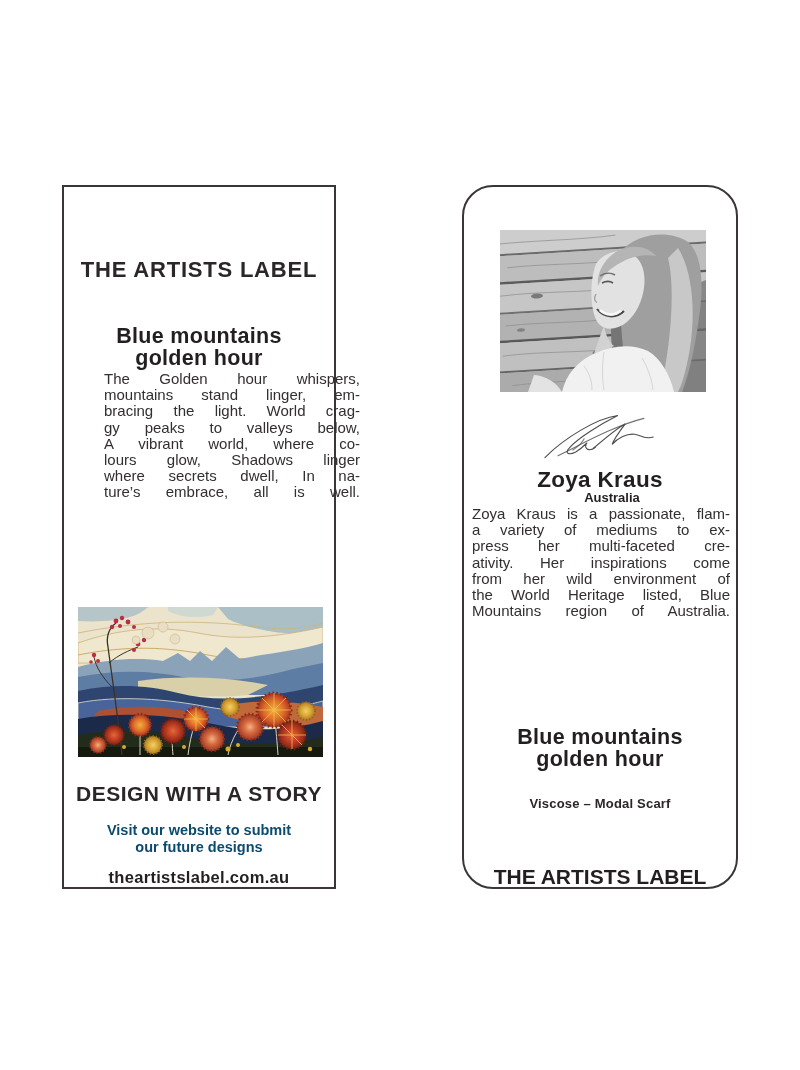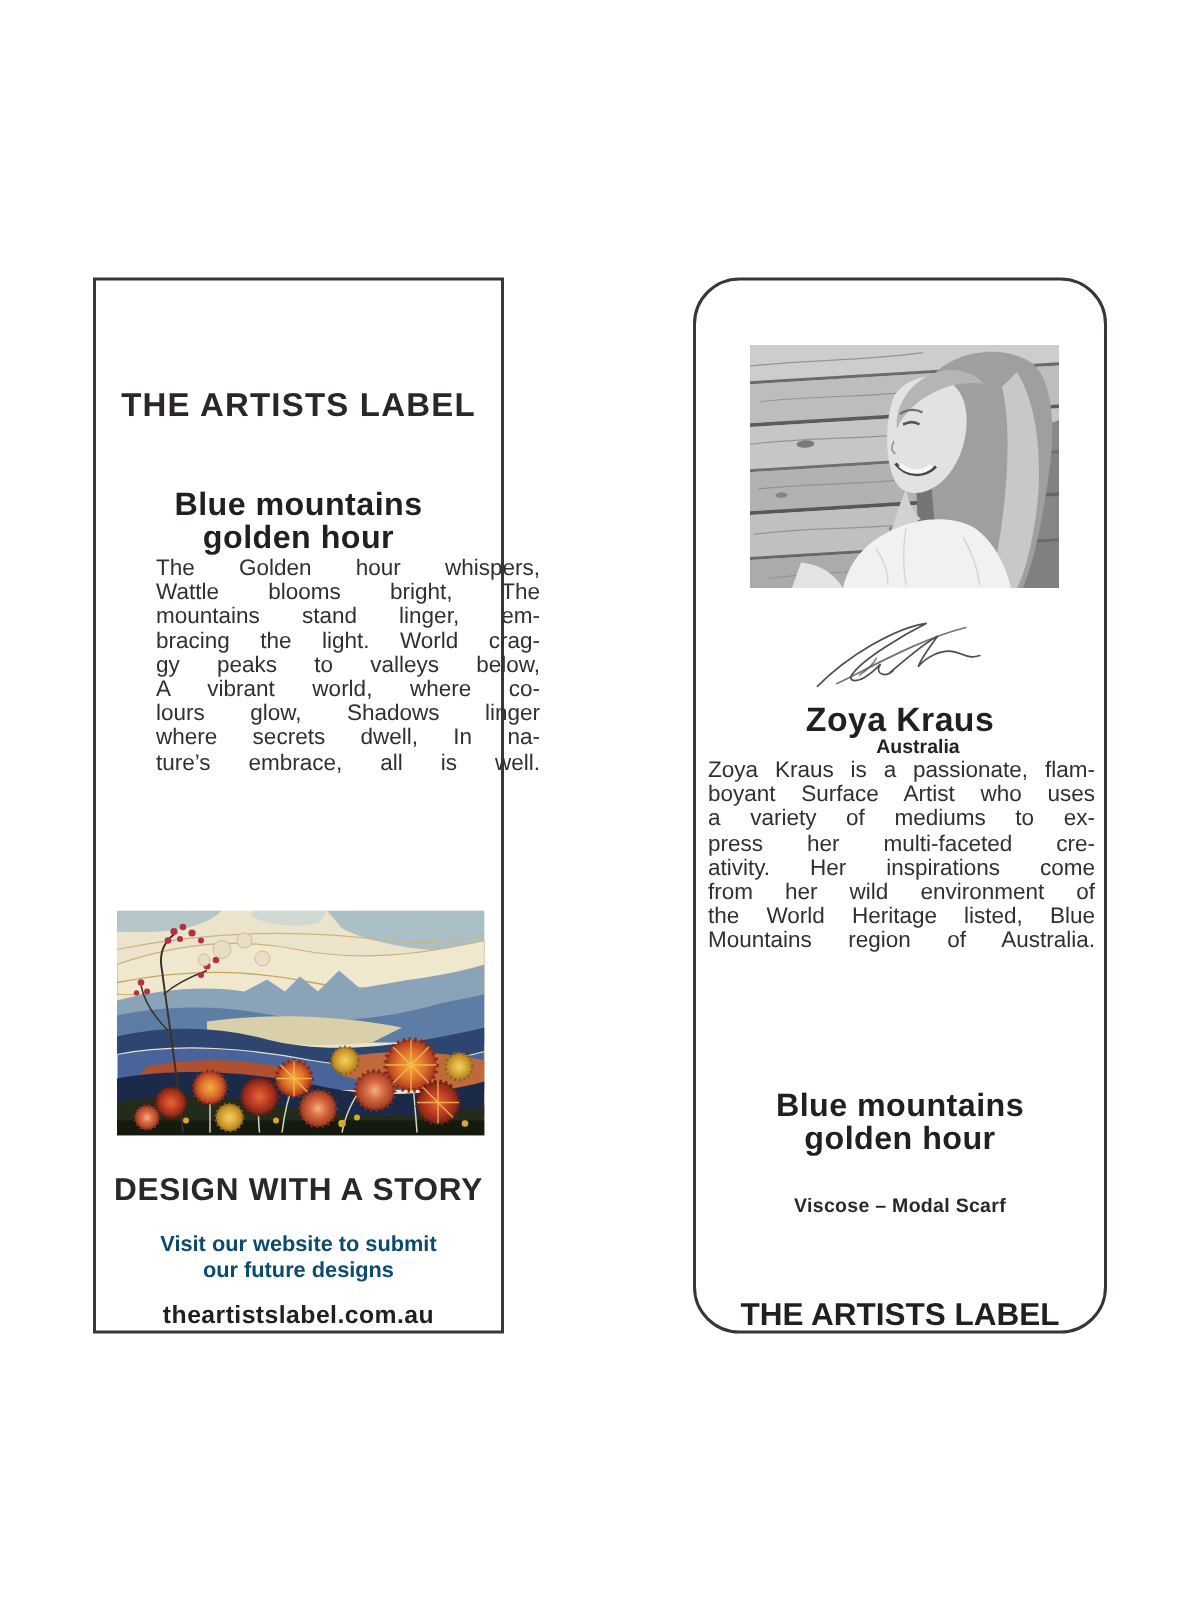--- a/index.html
+++ b/index.html
@@ -41,21 +41,20 @@
 
   <div class="abs center brand-header" style="top:70px">THE ARTISTS LABEL</div>
 
   <div class="abs center product-title" style="top:138px">
     <div>Blue mountains</div>
     <div>golden hour</div>
   </div>
 
   <div class="justified-block" style="top:184px;left:8px;width:256px;margin-left:32px;">
       <div class="jline">The Golden hour whispers,</div>
-      <div class="jline">Wattle blooms bright, The</div>
       <div class="jline">mountains stand linger, em-</div>
       <div class="jline">bracing the light. World crag-</div>
       <div class="jline">gy peaks to valleys below,</div>
       <div class="jline">A vibrant world, where co-</div>
       <div class="jline">lours glow, Shadows linger</div>
       <div class="jline">where secrets dwell, In na-</div>
       <div class="jline">ture’s embrace, all is well.</div>
     </div>
 
   <div class="artframe">
@@ -225,21 +224,20 @@
         <path d="M36,44 C42,40 46,36 48,32" opacity="0.7"></path>
       </g>
     </svg>
   </div>
 
   <div class="abs center artist-name" style="top:280px">Zoya Kraus</div>
   <div class="abs center artist-country" style="top:303px">Australia</div>
 
   <div class="justified-block" style="top:319px;left:8px;width:258px;">
       <div class="jline">Zoya Kraus is a passionate, flam-</div>
-      <div class="jline">boyant Surface Artist who uses</div>
       <div class="jline">a variety of mediums to ex-</div>
       <div class="jline">press her multi-faceted cre-</div>
       <div class="jline">ativity. Her inspirations come</div>
       <div class="jline">from her wild environment of</div>
       <div class="jline">the World Heritage listed, Blue</div>
       <div class="jline">Mountains region of Australia.</div>
     </div>
 
   <div class="abs center product-title" style="top:539px">
     <div>Blue mountains</div>

